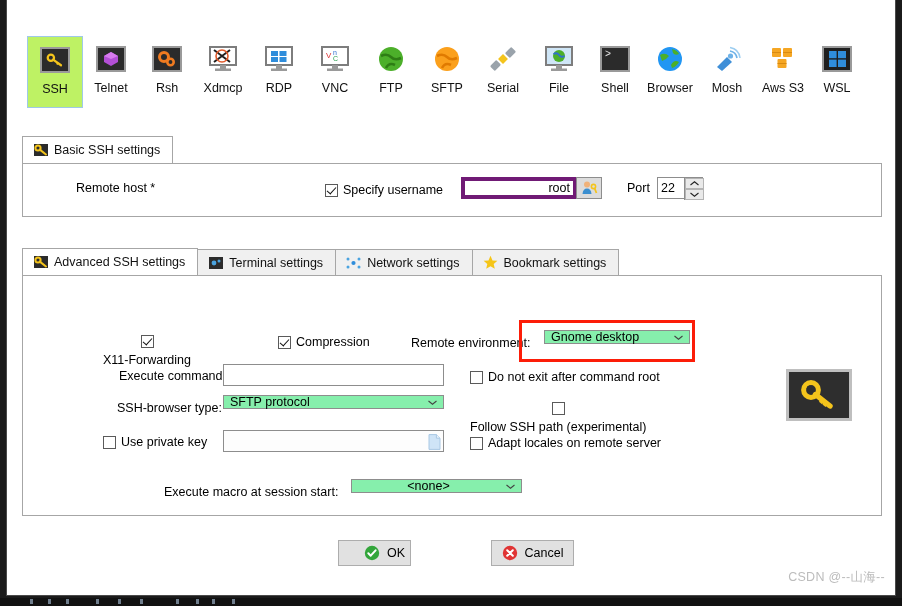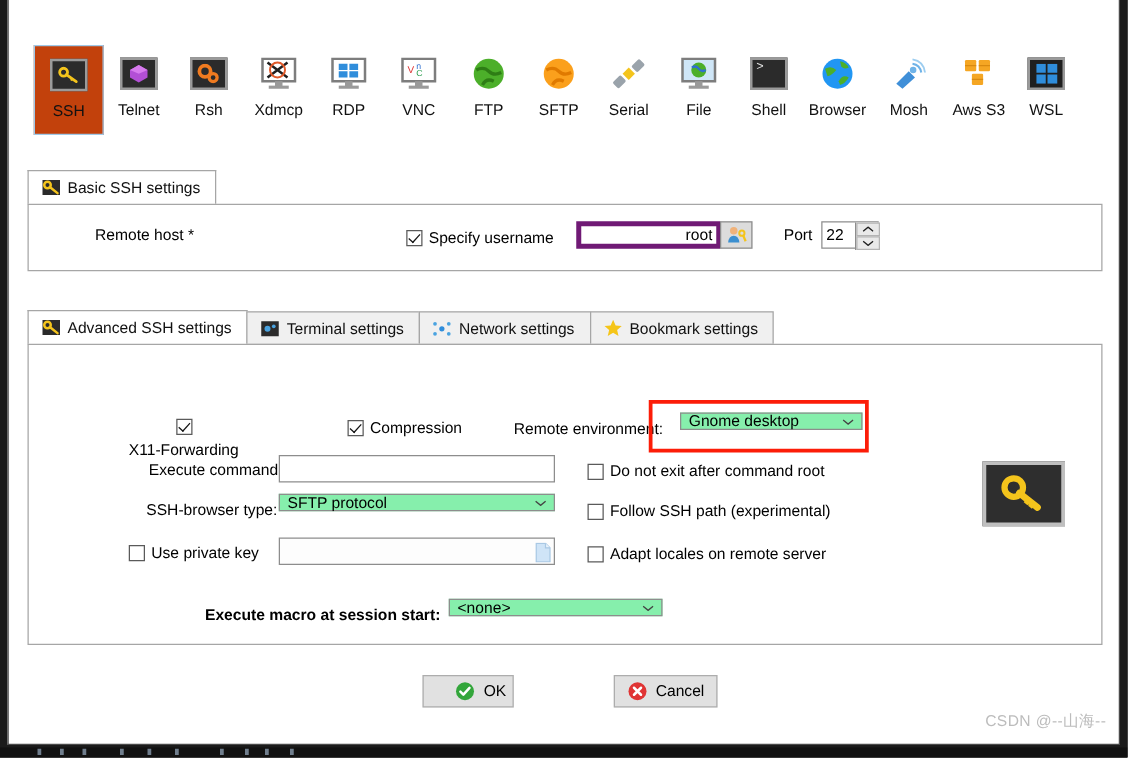--- a/index.html
+++ b/index.html
@@ -59,21 +59,21 @@
     top: 6px;
     width: 56px; height: 72px;
     display: flex;
     flex-direction: column;
     align-items: center;
     justify-content: flex-start;
     cursor: pointer;
     padding-top: 8px;
   }
   .proto.selected {
-    background: #c2410c;
+    background: #bef264;
     border: 1px solid #9fc9e8;
   }
   .proto .glyph {
     width: 32px; height: 30px;
     display: flex; align-items: center; justify-content: center;
     margin-bottom: 7px;
   }
   .proto .plabel {
     font-size: 12.5px;
     color: #111;
@@ -585,21 +585,21 @@
       <div class="lbl" style="left:94px; top:125px;">SSH-browser type:</div>
       <div class="combo" style="left:200px; top:119px; width:221px;">
         <span class="cval">SFTP protocol</span>
         <span class="carrow">
           <svg class="chev" viewBox="0 0 9 5">
               <path d="M0.5 1 L4.5 4.2 L8.5 1" stroke="#444" stroke-width="1.1" fill="none"></path>
             </svg>
         </span>
       </div>
 
-      <div class="cbwrap" style="left:447px; top:126px;">
+      <div class="cbwrap" style="left:447px; top:126px;flex-direction:column;">
         <span class="cbbox"></span>
         <span class="cblabel">Follow SSH path (experimental)</span>
       </div>
 
       <div class="cbwrap" style="left:80px; top:159px;">
         <span class="cbbox"></span>
         <span class="cblabel">Use private key</span>
       </div>
       <input class="txt dimmed" style="left: 200px; top: 154px; width: 221px;" value="">
       <span style="position:absolute;left:405px;top:158px;">
@@ -607,22 +607,22 @@
           <path d="M1 0.6 H8.4 L12 4.2 V15.4 H1 Z" fill="#cfe4f7" stroke="#a9c8e4" stroke-width="1"></path>
           <path d="M8.4 0.6 V4.2 H12" fill="#eaf3fb" stroke="#a9c8e4" stroke-width="1"></path>
         </svg>
       </span>
 
       <div class="cbwrap" style="left:447px; top:160px;">
         <span class="cbbox"></span>
         <span class="cblabel">Adapt locales on remote server</span>
       </div>
 
-      <div class="lbl" style="left:141px; top:209px;font-weight:bold;">Execute macro at session start:</div>
-      <div class="combo" style="left:336px; top:203px; width:171px;">
+      <div class="lbl" style="left:141px; top:209px;">Execute macro at session start:</div>
+      <div class="combo" style="left:328px; top:203px; width:171px;text-align:center;">
         <span class="cval">&lt;none&gt;</span>
         <span class="carrow">
           <svg class="chev" viewBox="0 0 9 5">
               <path d="M0.5 1 L4.5 4.2 L8.5 1" stroke="#444" stroke-width="1.1" fill="none"></path>
             </svg>
         </span>
       </div>
     </div>
 
     <div id="keyimg">

